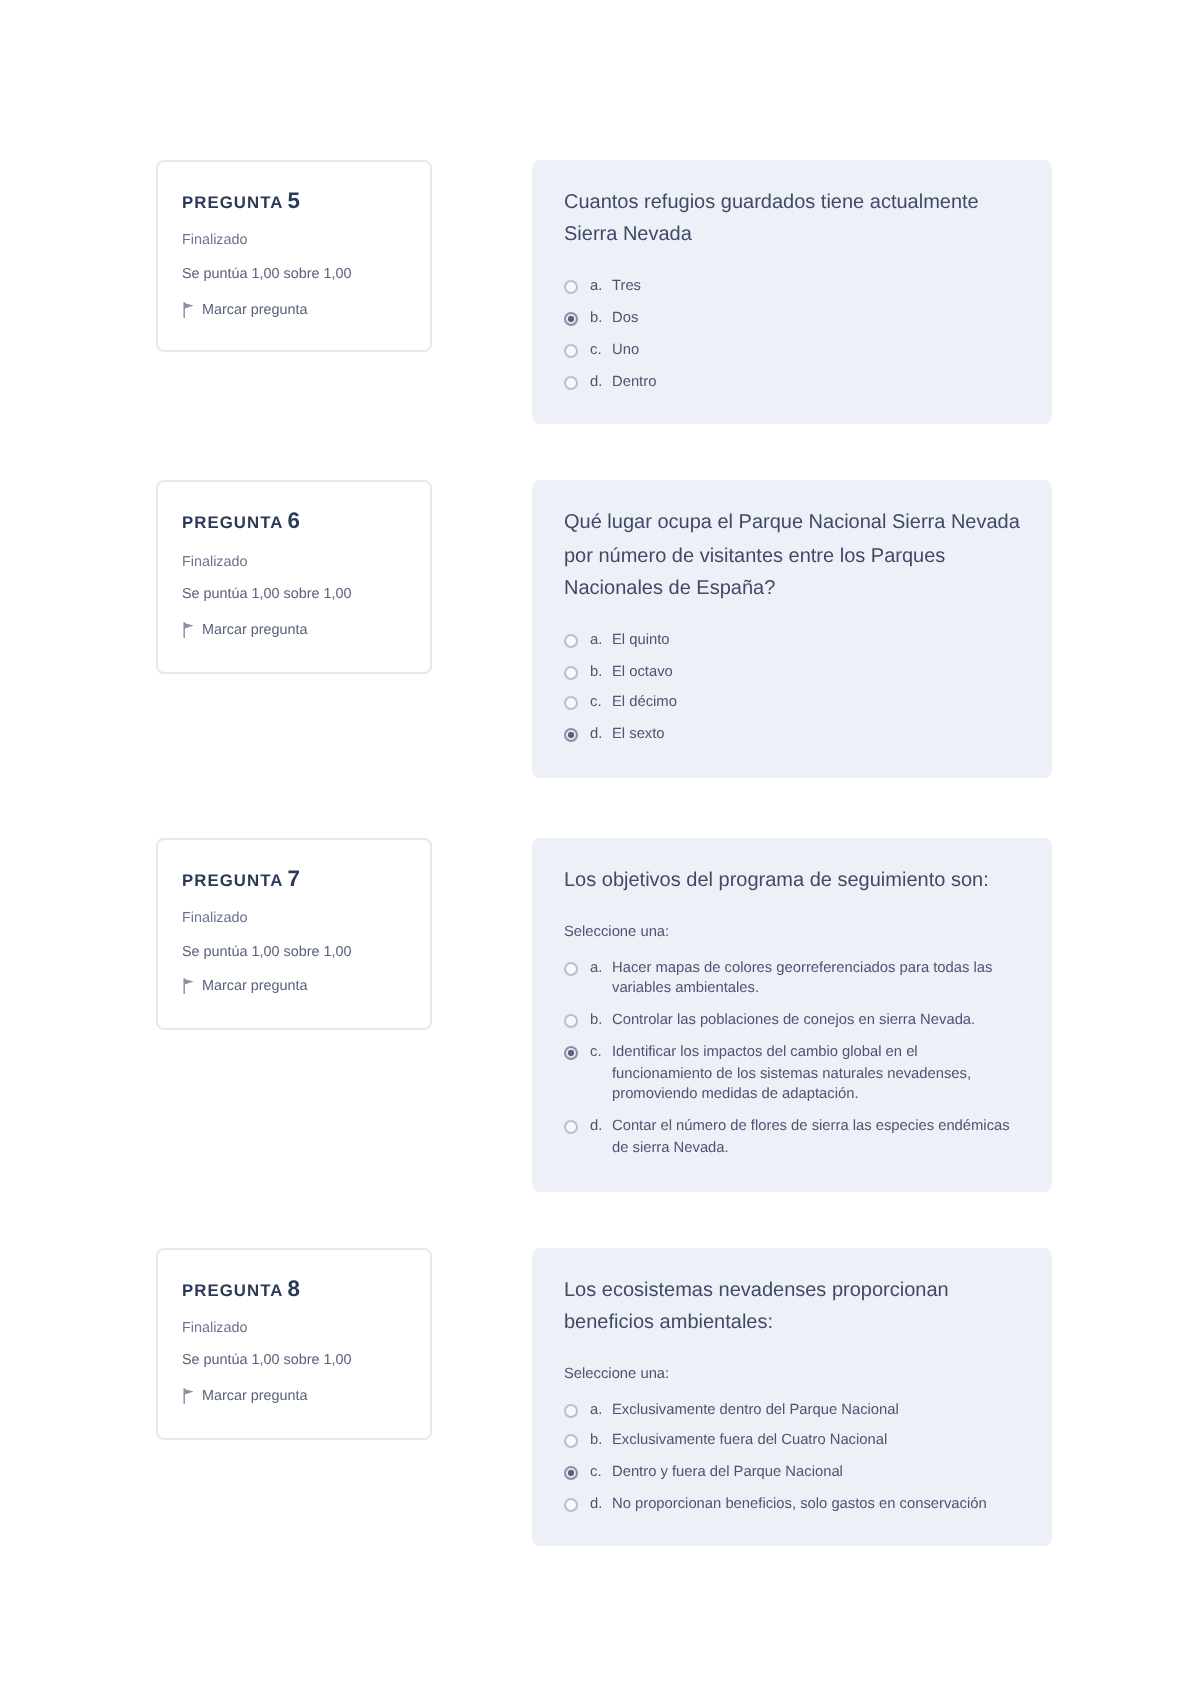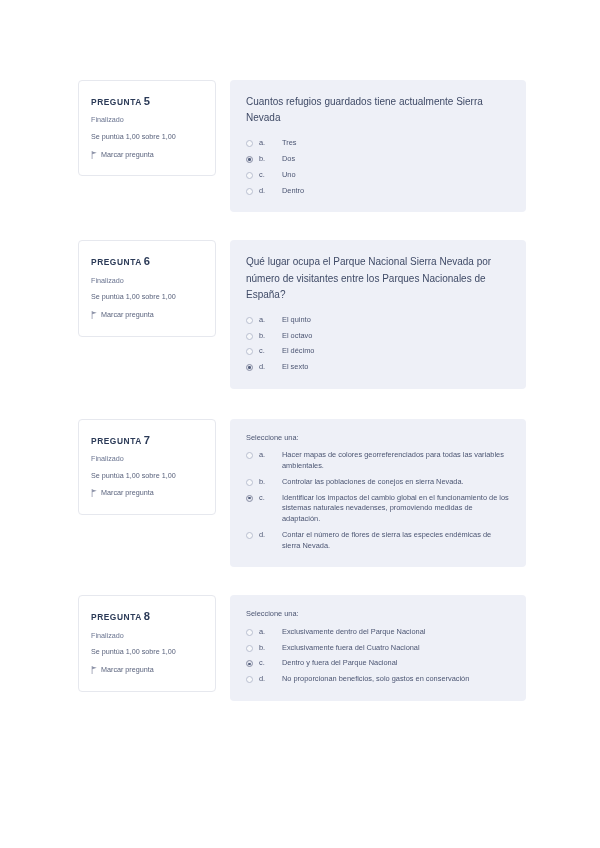--- a/index.html
+++ b/index.html
@@ -26,20 +26,21 @@
     top: 0;
     width: 600px;
   }
   .question-block {
     display: flex;
     align-items: flex-start;
     margin: 0 0 26px 0;
     padding: 0 74px 0 78px;
     box-sizing: border-box;
     width: 600px;
+    gap: 36px;
   }
   .info-card {
     width: 138px;
     min-width: 138px;
     background: #ffffff;
     border: 1px solid #e6e8ee;
     border-radius: 4px;
     padding: 14px 12px 16px 12px;
     box-sizing: border-box;
     margin-right: 14px;
@@ -148,21 +149,20 @@
     border-radius: 50%;
     background: #55607d;
   }
   .opt-letter {
     width: 11px;
     flex: 0 0 auto;
     color: #4b5572;
   }
   .opt-text {
     flex: 1;
-    margin-left: 12px;
   }
   
   .block-q5 { margin-top: 80px; }
   .block-q5 .answer-panel { min-height: 108px; }
   .block-q6 { margin-top: 28px; }
   .block-q6 .answer-panel { min-height: 112px; }
   .block-q7 { margin-top: 30px; }
   .block-q8 { margin-top: 28px; }
   .block-q5 .info-card,
   .block-q6 .info-card,
@@ -265,20 +265,21 @@
             <span class="flag-icon">
               <svg viewBox="0 0 10 12" width="7" height="8">
                 <path d="M1.4 0.5 L1.4 11.5" stroke="#8a90a6" stroke-width="1.1" stroke-linecap="round"></path>
                 <path d="M1.4 0.8 L8.4 2.6 L1.4 5.0 Z" fill="#8a90a6"></path>
               </svg>
             </span>
             <span>Marcar pregunta</span>
           </div>
         </div>
         <div class="answer-panel">
+          <div class="question-text">Los objetivos del programa de seguimiento son:</div>
           <div class="select-one">Seleccione una:</div>
           <ul class="options">
             <li class="option-row">
               <span class="radio"></span>
               <span class="opt-letter">a.</span>
               <span class="opt-text">Hacer mapas de colores georreferenciados para todas las variables ambientales.</span>
             </li>
             <li class="option-row">
               <span class="radio"></span>
               <span class="opt-letter">b.</span>
@@ -306,20 +307,21 @@
             <span class="flag-icon">
               <svg viewBox="0 0 10 12" width="7" height="8">
                 <path d="M1.4 0.5 L1.4 11.5" stroke="#8a90a6" stroke-width="1.1" stroke-linecap="round"></path>
                 <path d="M1.4 0.8 L8.4 2.6 L1.4 5.0 Z" fill="#8a90a6"></path>
               </svg>
             </span>
             <span>Marcar pregunta</span>
           </div>
         </div>
         <div class="answer-panel">
+          <div class="question-text">Los ecosistemas nevadenses proporcionan beneficios ambientales:</div>
           <div class="select-one">Seleccione una:</div>
           <ul class="options">
             <li class="option-row">
               <span class="radio"></span>
               <span class="opt-letter">a.</span>
               <span class="opt-text">Exclusivamente dentro del Parque Nacional</span>
             </li>
             <li class="option-row">
               <span class="radio"></span>
               <span class="opt-letter">b.</span>

